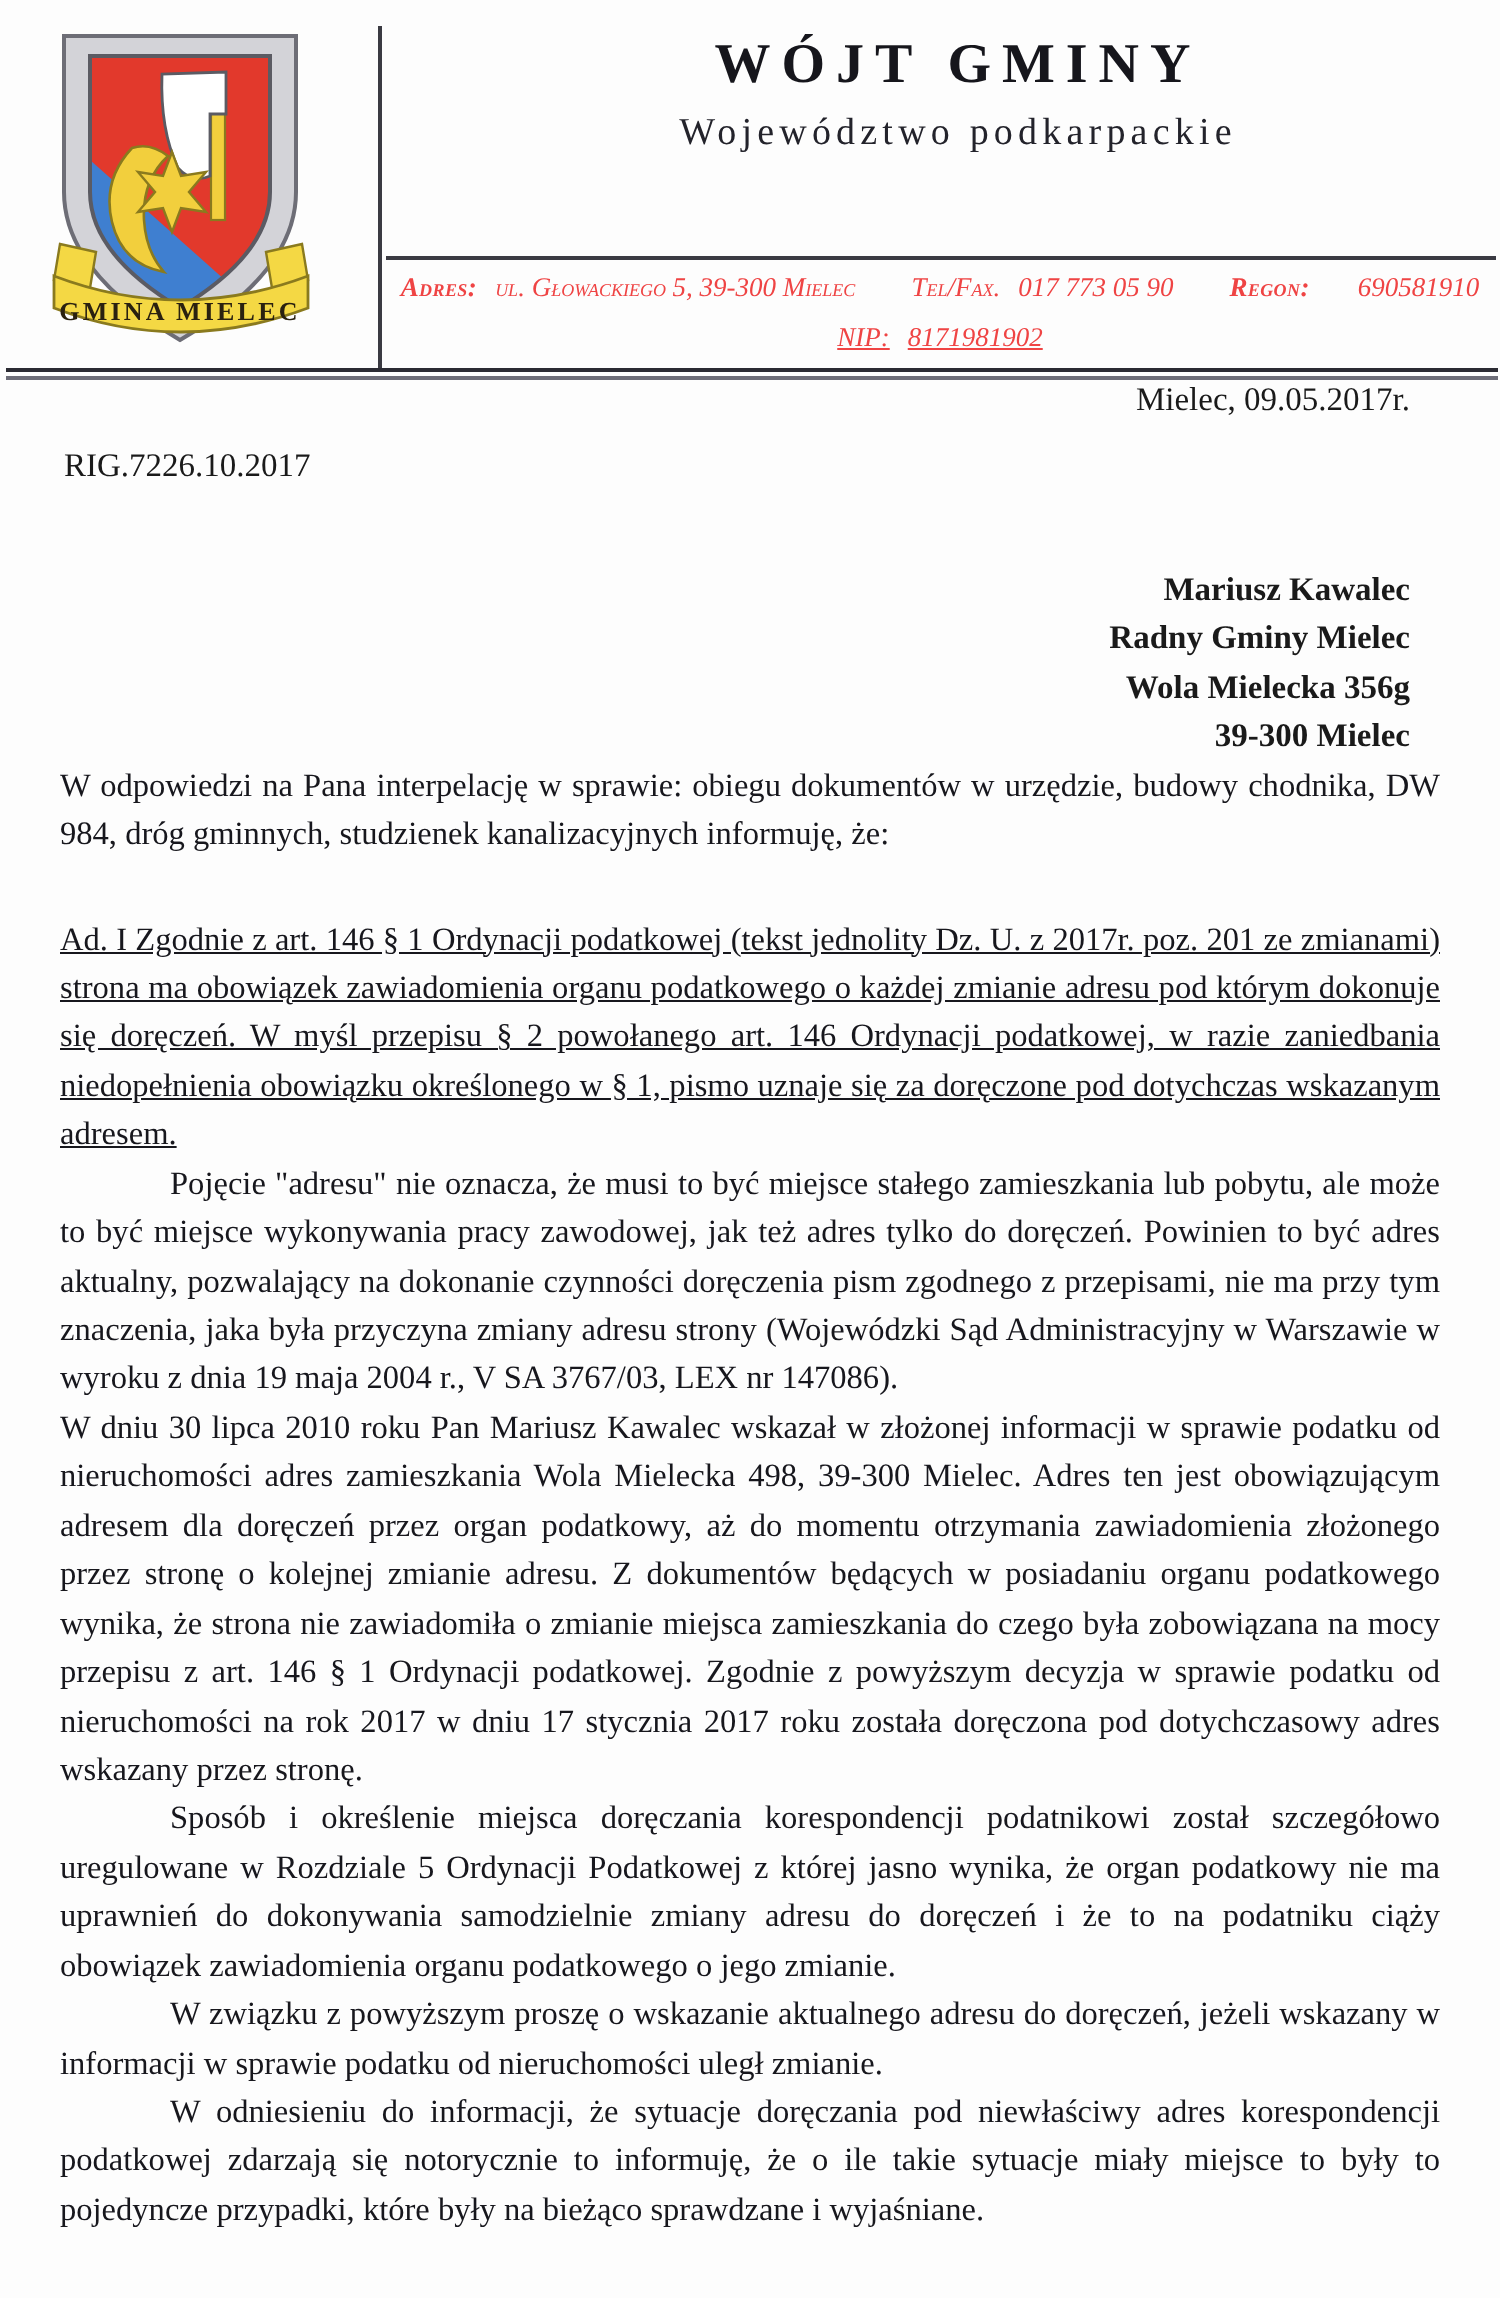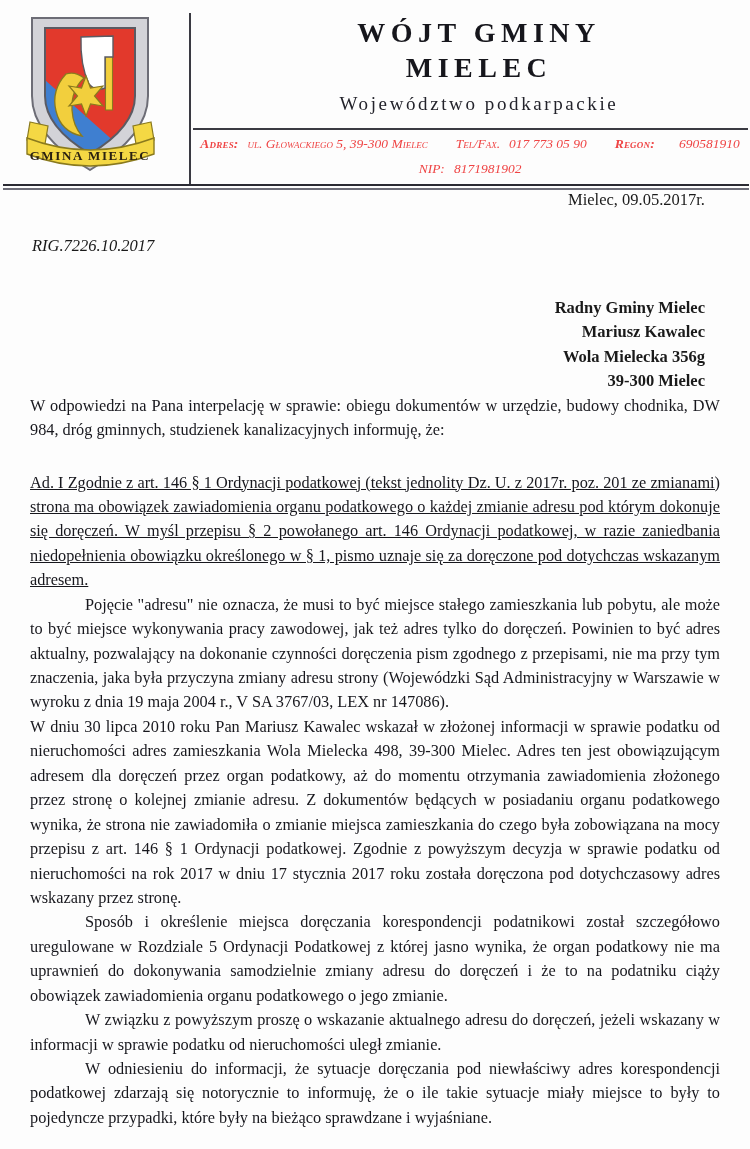--- a/index.html
+++ b/index.html
@@ -115,37 +115,37 @@
   }
   .contact-row1 .val {
     font-variant: small-caps;
   }
   .gap-l { display: inline-block; width: 28px; }
   .gap-m { display: inline-block; width: 24px; }
   .gap-s { display: inline-block; width: 9px; }
   .contact-row2 {
     font-size: 13.5px;
     margin-top: 9px;
+    text-decoration: underline;
   }
 
   
   .body-area {
     position: relative;
     padding: 0 30px 0 30px;
   }
   .date-line {
     text-align: right;
     font-size: 16.5px;
     padding-right: 15px;
   }
   .ref-line {
     font-size: 16.5px;
-    margin-top: 26px;
+    margin-top: 13px;
     padding-left: 2px;
-    font-style: italic;
   }
   .addressee {
     margin-top: 40px;
     text-align: right;
     font-weight: bold;
     font-size: 16.5px;
     line-height: 1.48;
     padding-right: 15px;
   }
   .addressee div { white-space: nowrap; }
@@ -207,43 +207,42 @@
       </svg>
     </div>
 
     <div class="hdr-vline"></div>
     <div class="hdr-hline-mid"></div>
     <div class="hdr-hline-bot-1"></div>
     <div class="hdr-hline-bot-2"></div>
 
     <div class="title-block">
       <div class="title-line1">WÓJT GMINY</div>
-      <div class="title-line2">MIELEC</div>
       <div class="title-sub">Województwo podkarpackie</div>
     </div>
 
     <div class="contact-block">
       <div class="contact-row1">
         <span class="lbl">Adres:</span><span class="gap-s"></span><span class="val">ul. Głowackiego 5, 39-300 Mielec</span><span class="gap-l"></span><span class="val">Tel/Fax.</span><span class="gap-s"></span><span class="val">017 773 05 90</span><span class="gap-l"></span><span class="lbl">Regon:</span><span class="gap-m"></span><span class="val">690581910</span>
       </div>
       <div class="contact-row2">
         <span>NIP:</span><span class="gap-s"></span><span>8171981902</span>
       </div>
     </div>
   </div>
 
   <div class="body-area">
 
     <div class="date-line">Mielec, 09.05.2017r.</div>
 
     <div class="ref-line">RIG.7226.10.2017</div>
 
     <div class="addressee">
+      <div>Mariusz Kawalec</div>
       <div>Radny Gminy Mielec</div>
-      <div>Mariusz Kawalec</div>
       <div>Wola Mielecka 356g</div>
       <div>39-300 Mielec</div>
     </div>
 
     <p class="para sp-intro">W odpowiedzi na Pana interpelację w sprawie: obiegu dokumentów w urzędzie, budowy chodnika, DW 984, dróg gminnych, studzienek kanalizacyjnych informuję, że:</p>
 
     <p class="para sp-a">Ad. I  Zgodnie z art. 146 § 1 Ordynacji podatkowej (tekst jednolity Dz. U. z 2017r. poz. 201 ze zmianami) strona ma obowiązek zawiadomienia organu podatkowego o każdej zmianie adresu pod którym dokonuje się doręczeń. W myśl przepisu § 2 powołanego art. 146 Ordynacji podatkowej, w razie zaniedbania niedopełnienia obowiązku określonego w § 1, pismo uznaje się za doręczone pod dotychczas wskazanym adresem.</p>
 
     <p class="para indent sp-0">Pojęcie "adresu" nie oznacza, że musi to być miejsce stałego zamieszkania lub pobytu, ale może to być miejsce wykonywania pracy zawodowej, jak też adres tylko do doręczeń. Powinien to być adres aktualny, pozwalający na dokonanie czynności doręczenia pism zgodnego z przepisami, nie ma przy tym znaczenia, jaka była przyczyna zmiany adresu strony (Wojewódzki Sąd Administracyjny w Warszawie w wyroku z dnia  19 maja 2004 r., V SA 3767/03, LEX nr 147086).</p>
 

